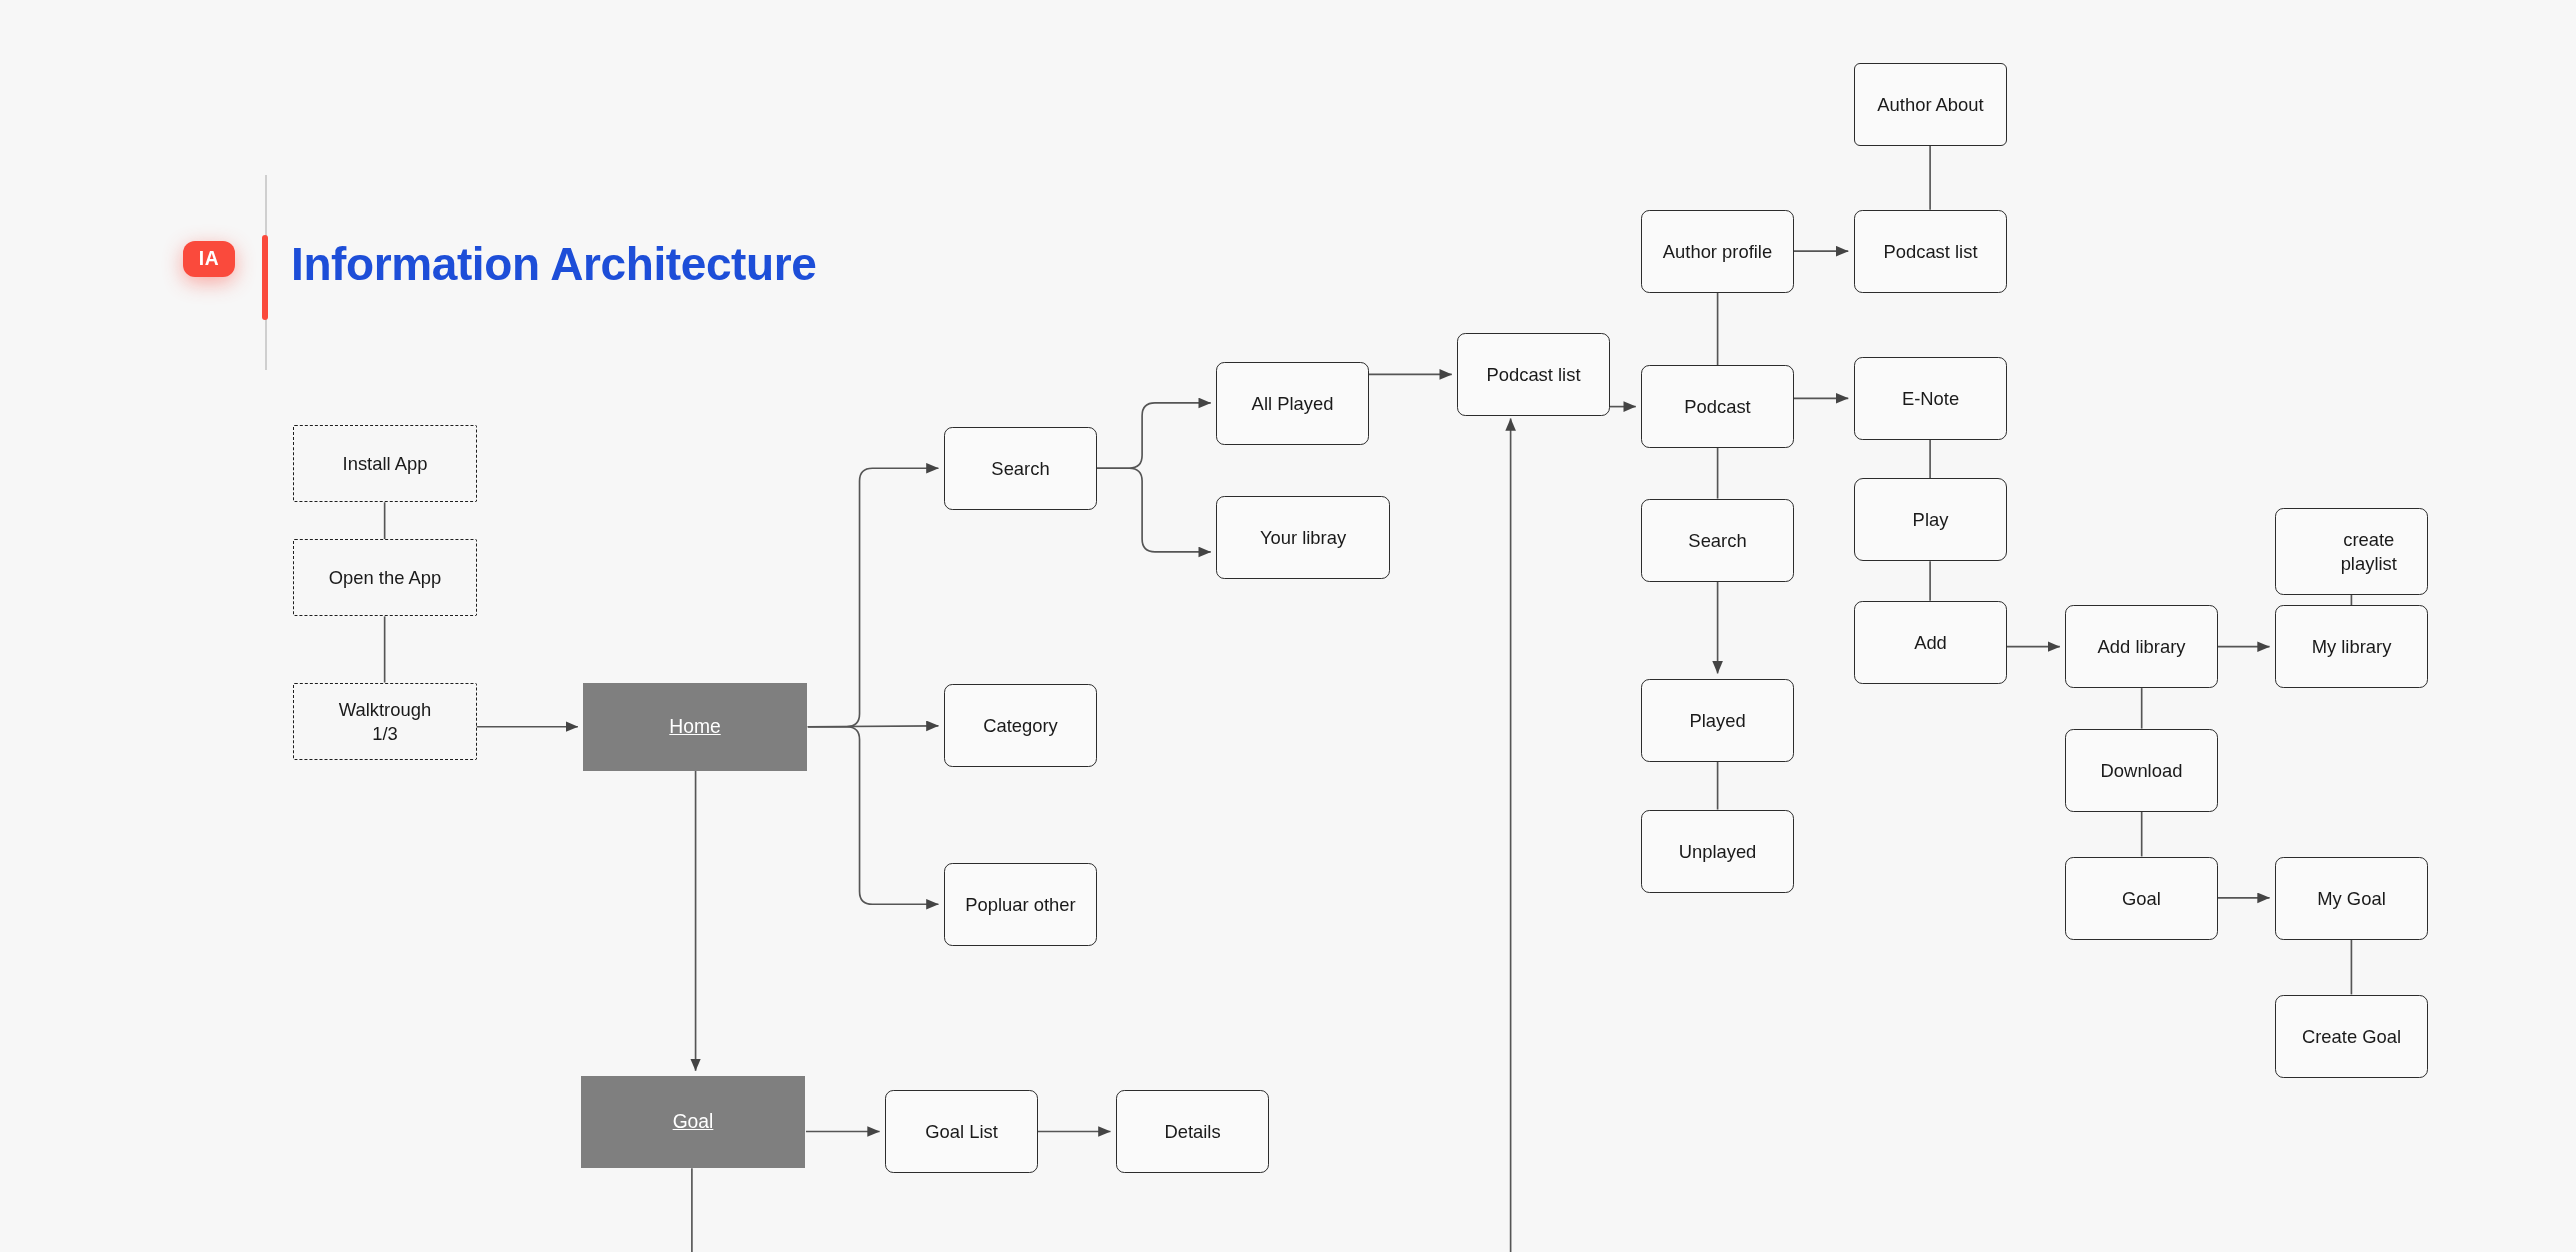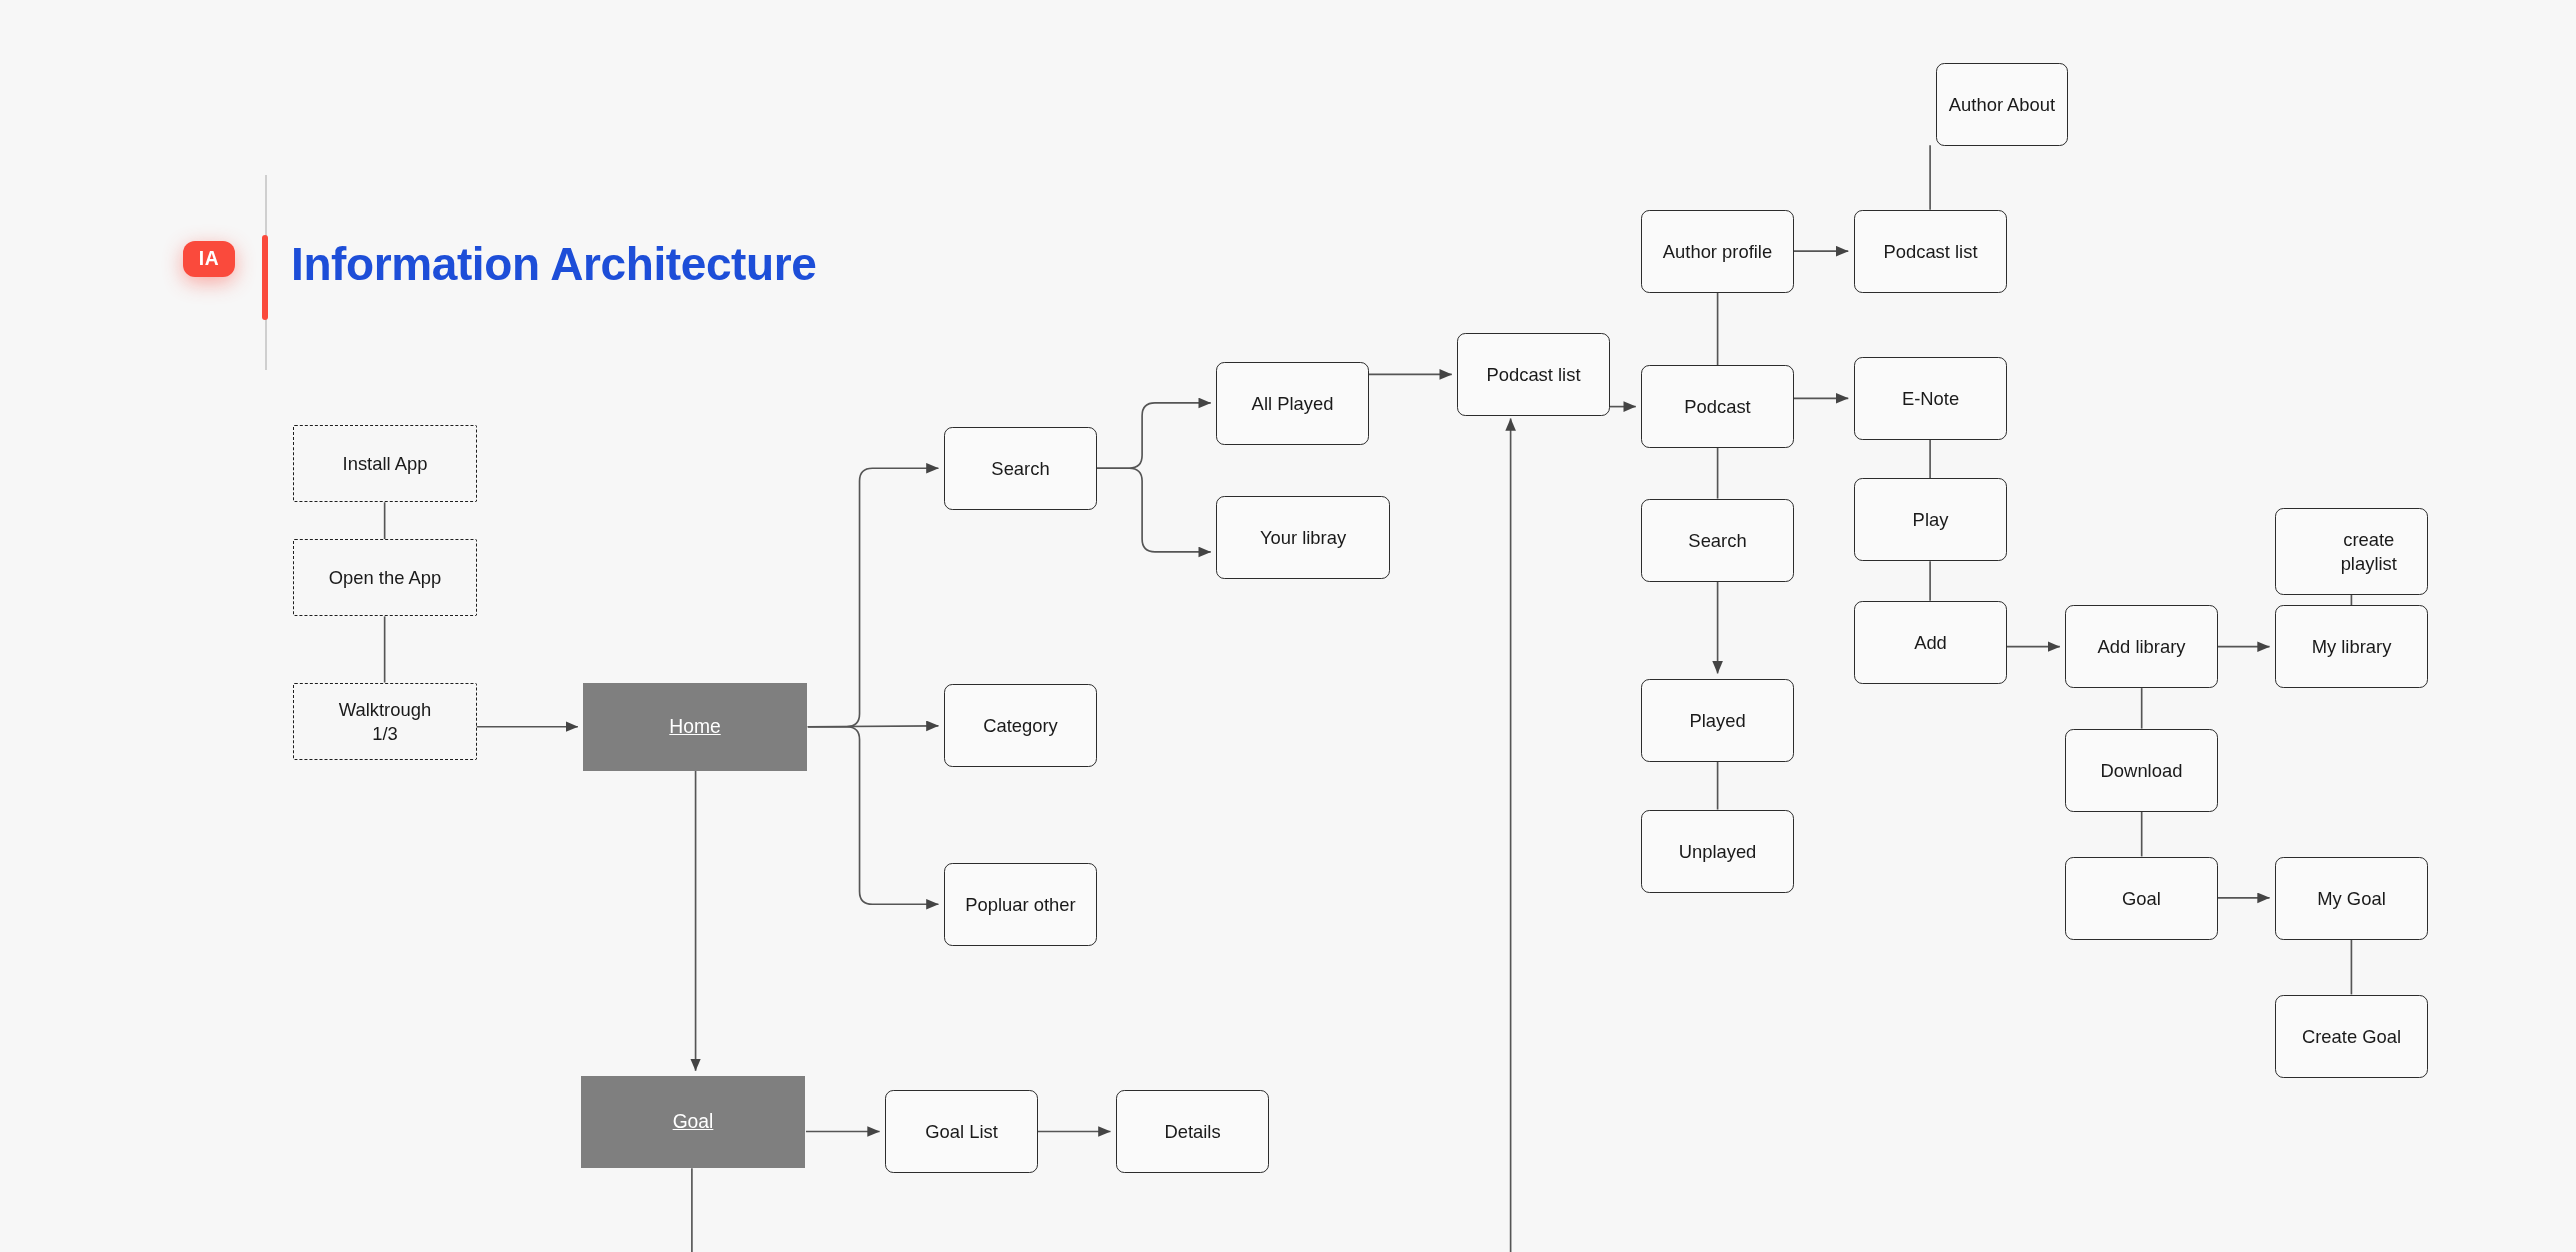--- a/index.html
+++ b/index.html
@@ -210,39 +210,39 @@
       </div>
       <div class="node" style="left: 1457px; top: 333px; width: 153px; height: 83px;">
         <span class="node-label">Podcast list</span>
       </div>
       <div class="node" style="left: 1641px; top: 365px; width: 153px; height: 83px;">
         <span class="node-label">Podcast</span>
       </div>
       <div class="node" style="left: 1641px; top: 210px; width: 153px; height: 83px;">
         <span class="node-label">Author profile</span>
       </div>
-      <div class="node" style="left: 1936px; top: 63px; width: 132px; height: 83px;">
+      <div class="node" style="left: 1854px; top: 63px; width: 153px; height: 83px; border-radius: 6px;">
         <span class="node-label">Author About</span>
       </div>
       <div class="node" style="left: 1854px; top: 210px; width: 153px; height: 83px;">
         <span class="node-label">Podcast list</span>
       </div>
       <div class="node" style="left: 1641px; top: 499px; width: 153px; height: 83px;">
         <span class="node-label">Search</span>
       </div>
       <div class="node" style="left: 1641px; top: 679px; width: 153px; height: 83px;">
         <span class="node-label">Played</span>
       </div>
       <div class="node" style="left: 1641px; top: 810px; width: 153px; height: 83px;">
         <span class="node-label">Unplayed</span>
       </div>
       <div class="node" style="left: 1854px; top: 357px; width: 153px; height: 83px;">
         <span class="node-label">E-Note</span>
       </div>
-      <div class="node" style="left: 1854px; top: 478px; width: 153px; height: 83px;">
+      <div class="node" style="left: 1854px; top: 478px; width: 153px; height: 83px; border-radius: 9px;">
         <span class="node-label">Play</span>
       </div>
       <div class="node" style="left: 1854px; top: 601px; width: 153px; height: 83px;">
         <span class="node-label">Add</span>
       </div>
       <div class="node" style="left: 2065px; top: 605px; width: 153px; height: 83px;">
         <span class="node-label">Add  library</span>
       </div>
       <div class="node" style="left: 2065px; top: 729px; width: 153px; height: 83px;">
         <span class="node-label">Download</span>

